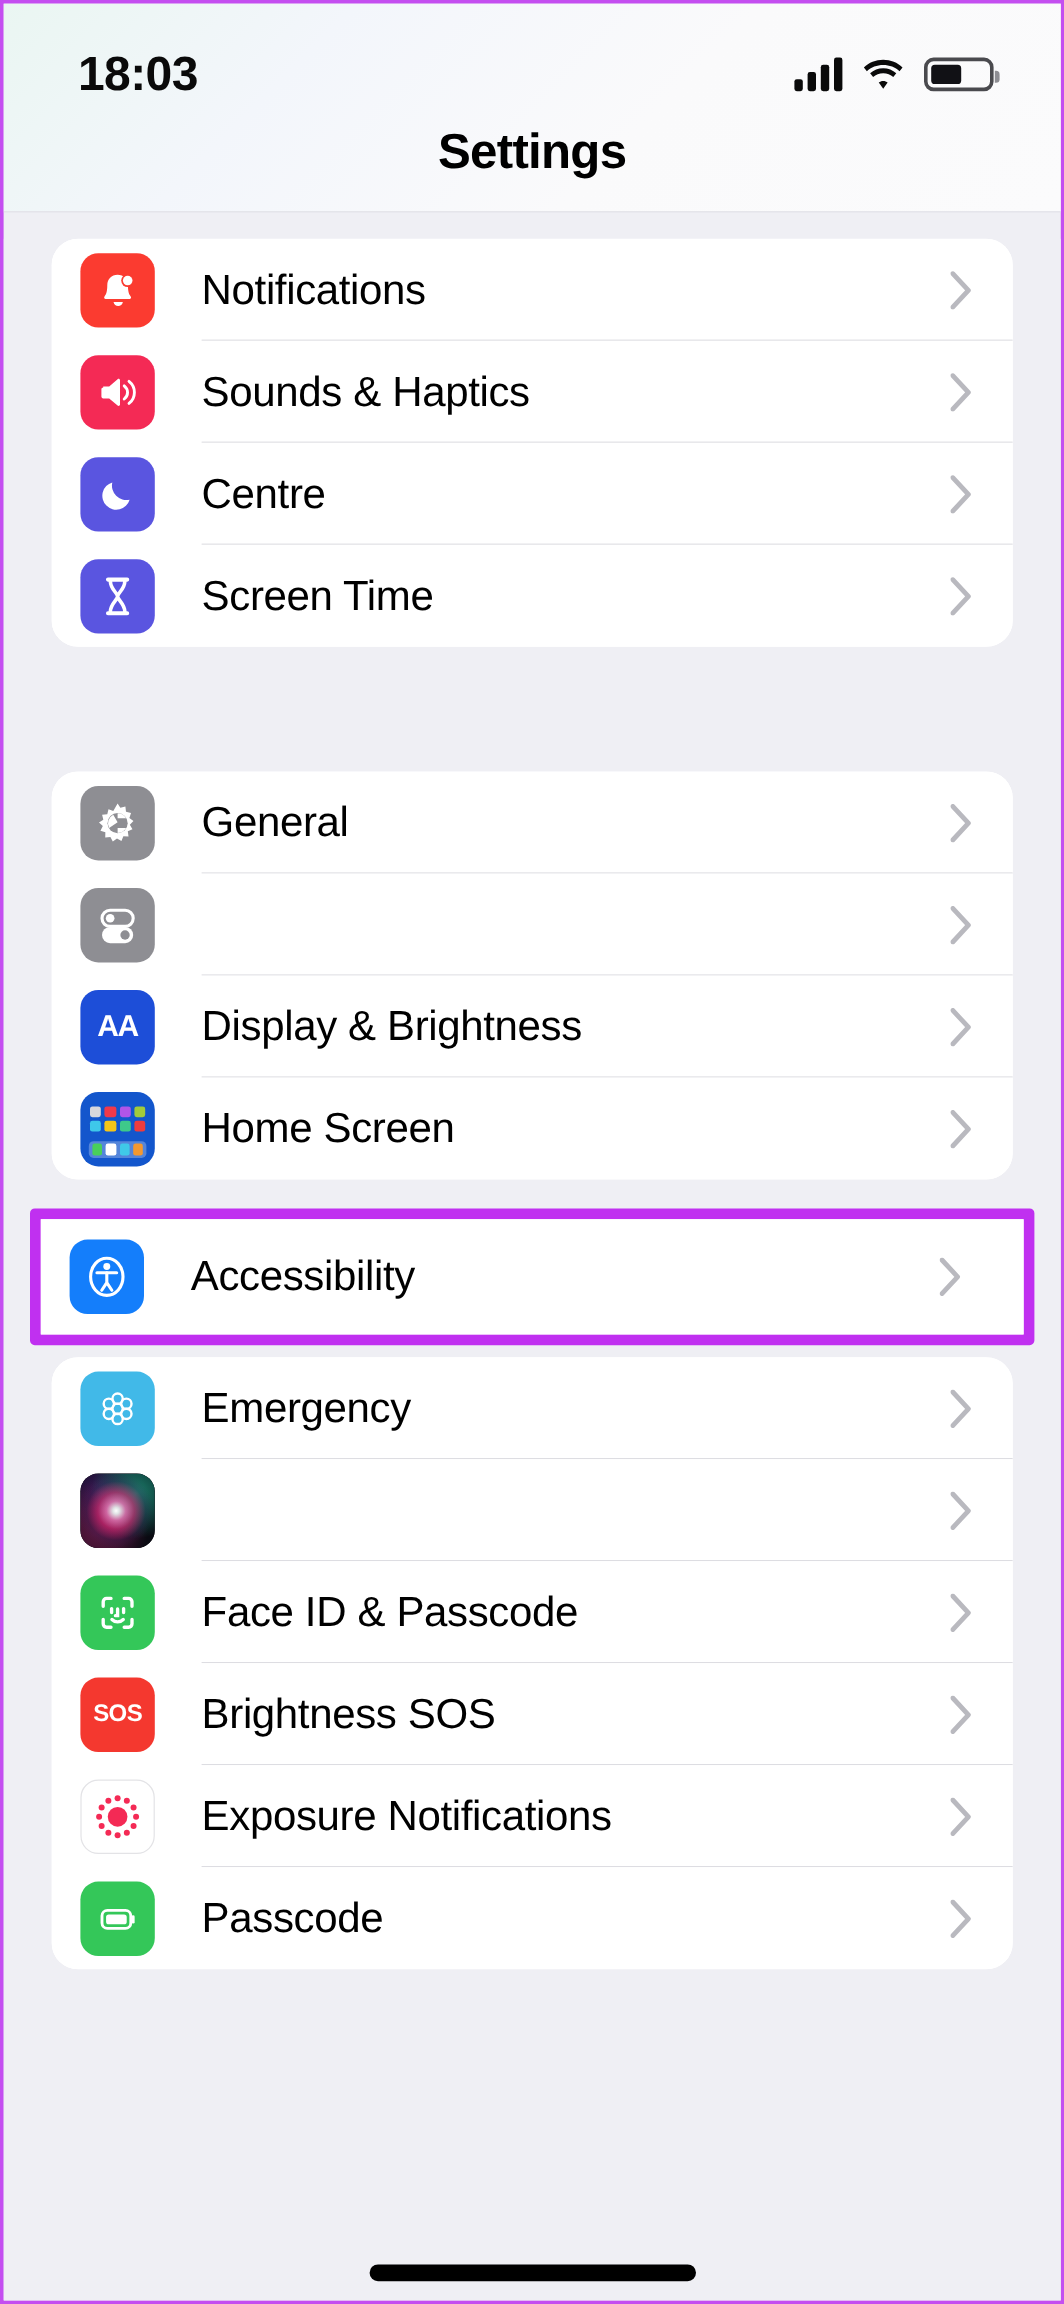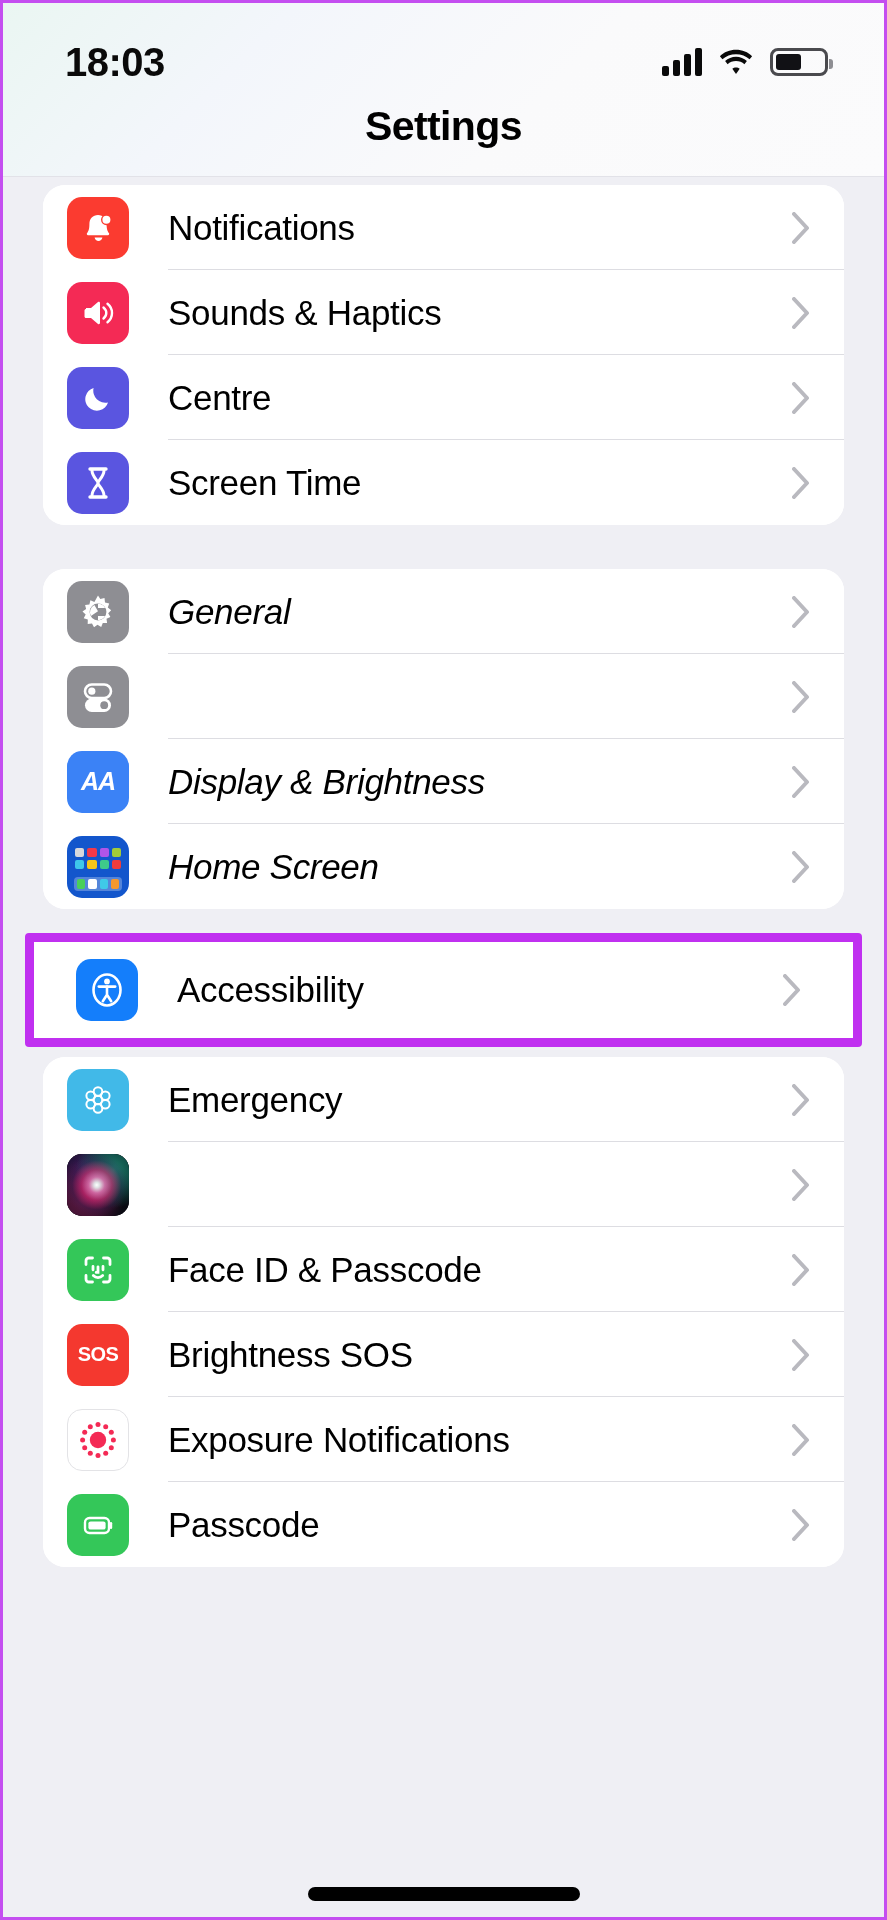--- a/index.html
+++ b/index.html
@@ -113,23 +113,23 @@
     position: relative;
     height: calc(100% - 174px);
     background: #efeff4;
     padding: 0 40px;
   }
 
   .group {
     background: #ffffff;
     border-radius: 22px;
     overflow: hidden;
-    margin-top: 8px;
-  }
-  .group.second { margin-top: 44px; font-style: italic; }
+    margin-top: 22px;
+  }
+  .group.second { margin-top: 104px; }
 
   .row {
     position: relative;
     display: flex;
     align-items: center;
     height: 85px;
     padding-left: 24px;
     background: #fff;
   }
 
@@ -175,21 +175,21 @@
 
   
   .highlight-wrap {
     position: relative;
     margin: 24px -18px 0 -18px;
     border: 9px solid #c030f0;
     border-radius: 4px;
     background: #fff;
     padding: 0;
   }
-  .highlight-wrap .row { height: 96px; padding-left: 42px; }
+  .highlight-wrap .row { height: 96px; padding-left: 24px; }
   .highlight-wrap .chevron { right: 52px; }
 
   
   .home-indicator {
     position: absolute;
     left: 50%;
     transform: translateX(-50%);
     bottom: 16px;
     width: 272px;
     height: 14px;
@@ -376,21 +376,21 @@
             <circle cx="27.2" cy="29.2" r="3.9" fill="#8e8e93"></circle>
           </svg>
         </div>
         <svg class="chevron" viewBox="0 0 18 32">
           <path d="M2 2 L15 16 L2 30" stroke="#b9b9bf" stroke-width="4" fill="none" stroke-linecap="round" stroke-linejoin="round"></path>
         </svg>
         <div class="sep"></div>
       </div>
 
       <div class="row">
-        <div class="app-icon" style="background:#3b82f6">
+        <div class="app-icon" style="background:#1d4ed8">
           <span class="aa-text">AA</span>
         </div>
         <div class="row-label">Display &amp; Brightness</div>
         <svg class="chevron" viewBox="0 0 18 32">
           <path d="M2 2 L15 16 L2 30" stroke="#b9b9bf" stroke-width="4" fill="none" stroke-linecap="round" stroke-linejoin="round"></path>
         </svg>
         <div class="sep"></div>
       </div>
 
       <div class="row">

